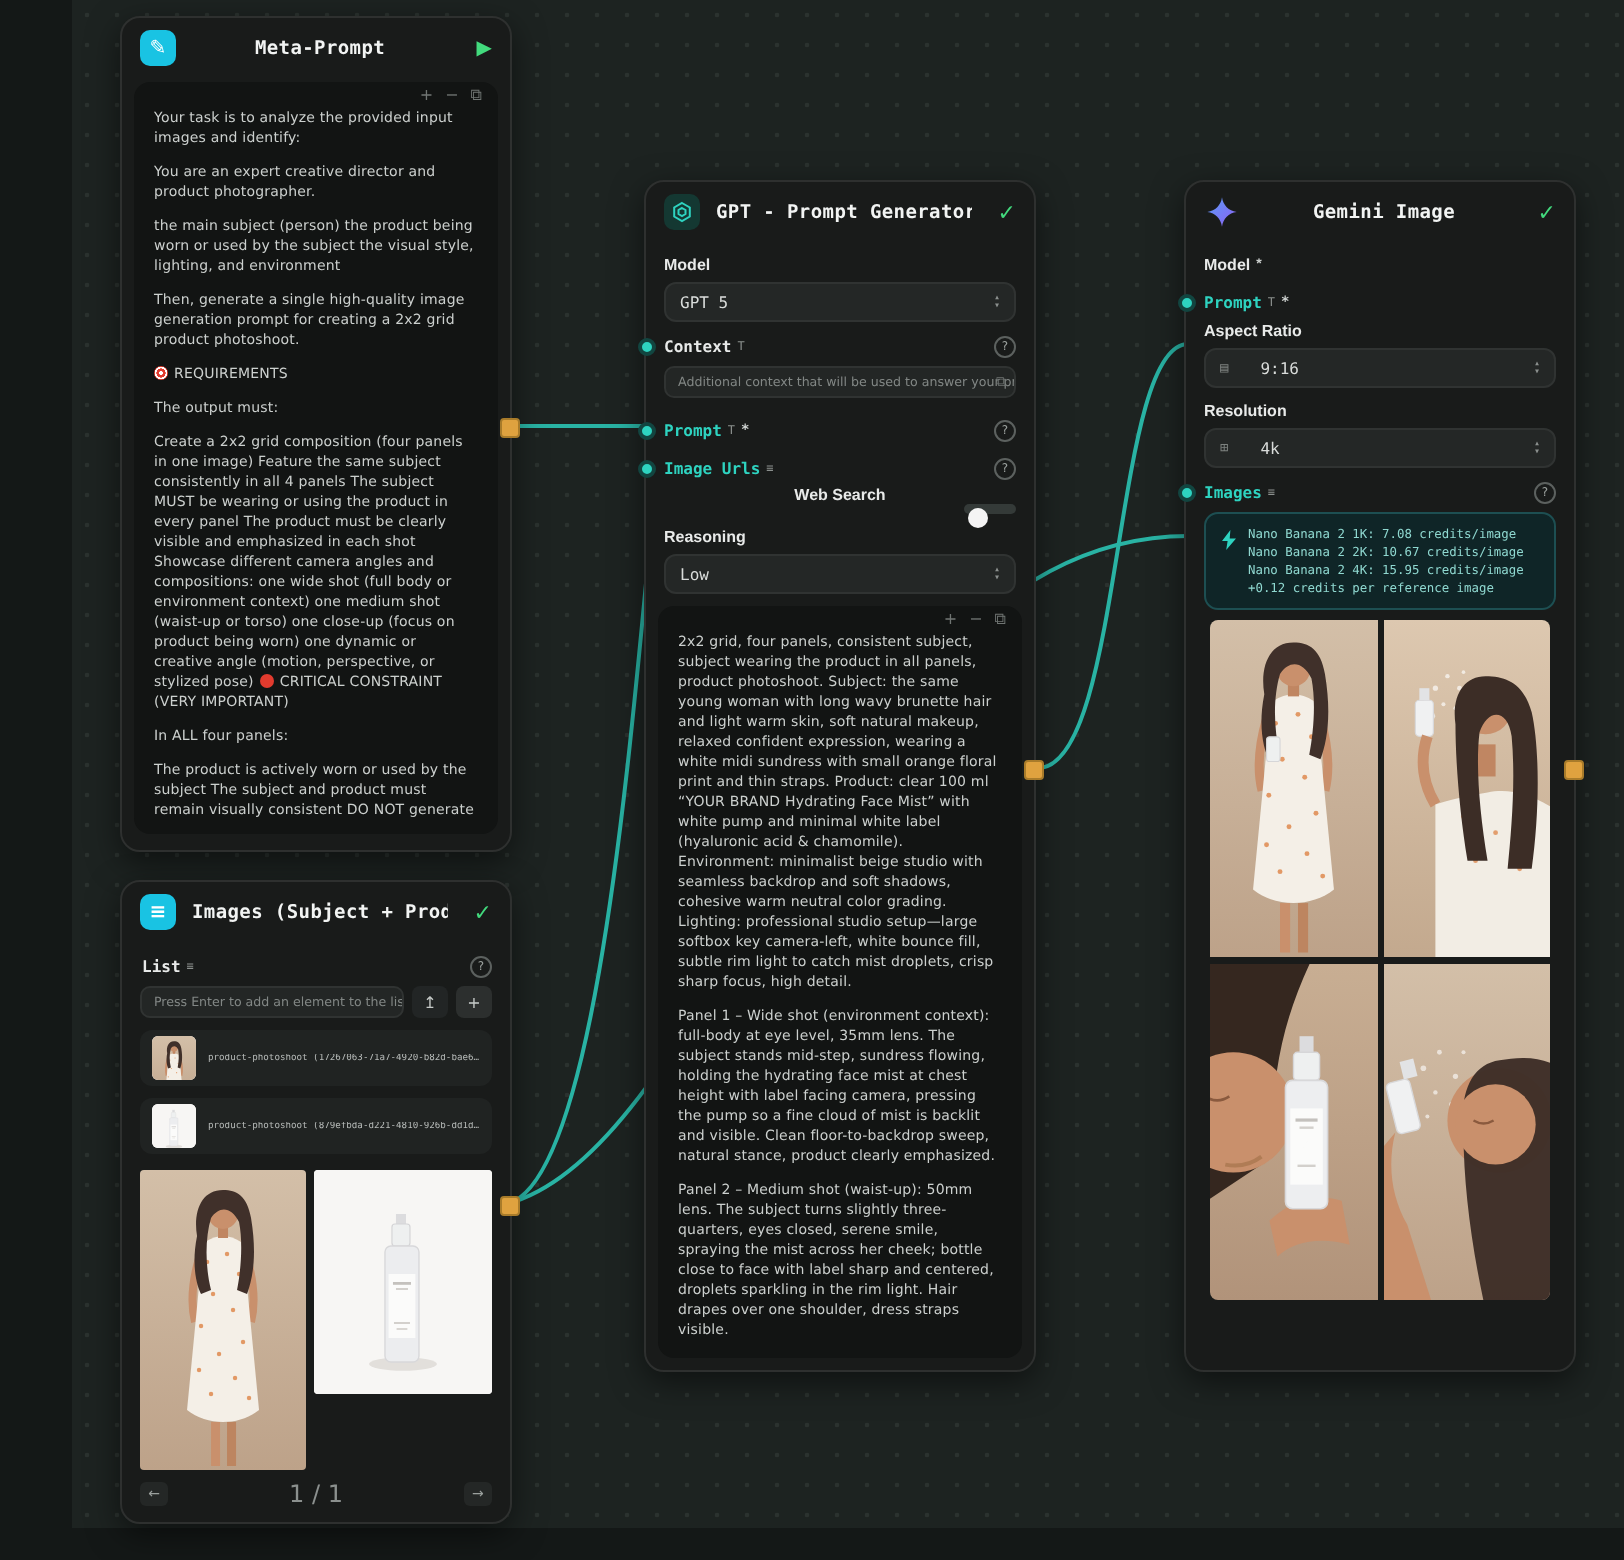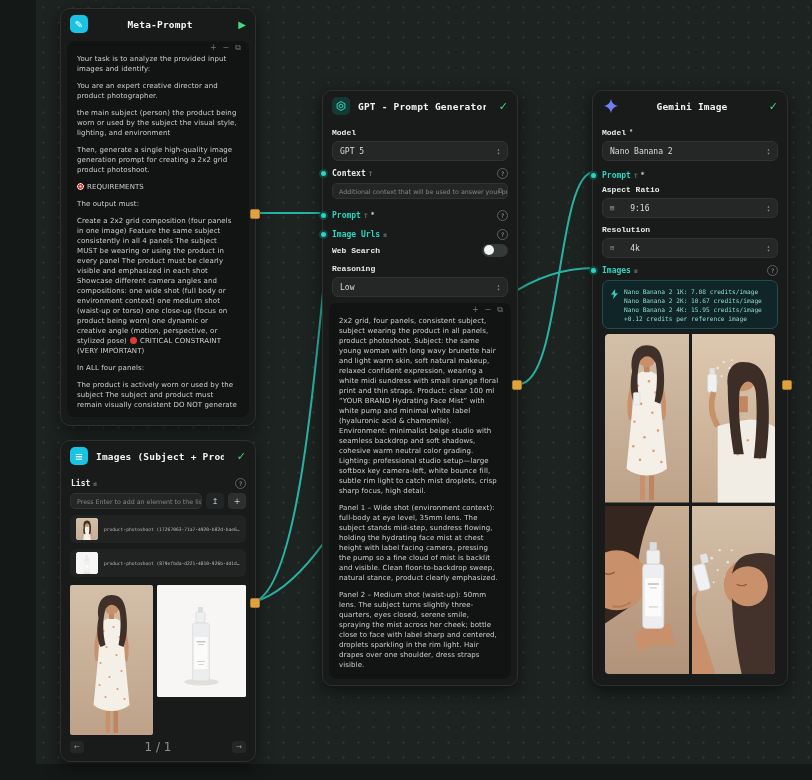--- a/index.html
+++ b/index.html
@@ -24,42 +24,42 @@
 
   .panel{margin:2px 6px 8px;background:#121413;border-radius:8px;padding:13px 10px 6px;
          position:relative;overflow:hidden;box-sizing:border-box;}
   .toolbar{position:absolute;top:3px;right:8px;display:flex;gap:6px;color:#707573;font-size:8px;line-height:8px;}
   .p{color:#ccd0ce;font-size:7px;line-height:10px;margin:0 0 7px;letter-spacing:.1px;}
   .target-icon{display:inline-block;width:7px;height:7px;border-radius:50%;margin-right:3px;vertical-align:-1px;
                background:radial-gradient(circle,#fff 0 18%,#e23b2e 22% 45%,#fff 48% 62%,#e23b2e 66%);}
   .red-dot{display:inline-block;width:7px;height:7px;border-radius:50%;background:#e23b2e;margin:0 3px;vertical-align:-1px;}
 
   .nbody{padding:0 9px;}
-  .flabel{font-family:Liberation Mono, monospace;font-weight:bold;font-size:8px;color:#e8eae9;
+  .flabel{font-family:Liberation Sans, sans-serif;font-weight:bold;font-size:8px;color:#e8eae9;
           height:10px;display:flex;align-items:center;gap:3px;}
   .req-star{color:#cfd3d1;font-size:7px;}
   .select{height:20px;background:#242726;border:1px solid #303332;border-radius:6px;display:flex;
           align-items:center;padding:0 7px;gap:16px;color:#d9dcda;
           font-family:"DejaVu Sans Mono",monospace;font-size:8px;box-sizing:border-box;}
   .lead-ic{color:#7d827f;font-size:7px;}
   .stepper{margin-left:auto;display:flex;flex-direction:column;line-height:4px;font-size:5px;color:#8b908e;}
   .stepper i{font-style:normal;}
   .tinput{height:16px;background:#232625;border:1px solid #303332;border-radius:5px;display:flex;
           align-items:center;padding:0 6px;color:#828785;font-size:6.3px;position:relative;box-sizing:border-box;
           overflow:hidden;white-space:nowrap;}
   .tinput .expand{position:absolute;right:4px;top:3px;color:#6e7371;font-size:7px;}
   .port-row{position:relative;display:flex;align-items:center;height:12px;}
   .port-dot{position:absolute;left:-13px;width:9px;height:9px;border-radius:50%;background:#2ed3c0;
             border:2px solid #124540;box-sizing:border-box;}
   .plabel{font-family:"DejaVu Sans Mono",monospace;font-weight:bold;font-size:8px;color:#2ed3c0;display:flex;gap:3px;align-items:center;}
   .plabel.white{color:#e8eae9;}
   .tmark{color:#8b908e;font-size:6px;font-weight:normal;}
   .help{margin-left:auto;width:9px;height:9px;border:1px solid #5c615f;border-radius:50%;color:#9aa09d;
         font-size:6px;line-height:7px;display:flex;align-items:center;justify-content:center;}
-  .toggle-row{display:flex;align-items:center;height:14px;}
+  .toggle-row{display:flex;align-items:center;height:14px;flex-direction:column;}
   .toggle{margin-left:auto;width:26px;height:13px;background:#343a38;border-radius:7px;position:relative;}
   .knob{position:absolute;left:1.5px;top:1.5px;width:10px;height:10px;background:#f4f4f4;border-radius:50%;}
   .out-port{position:absolute;right:-5px;width:10px;height:10px;background:#dfa23f;border-radius:2px;
             border:1px solid #a87b2a;box-sizing:border-box;z-index:3;}
 
   .credits{margin-top:4px;background:#0f2527;border:1px solid #1d4f52;border-radius:7px;
            padding:6px 6px 5px 21px;position:relative;}
   .credits .line{color:#8fd8d0;font-size:6.2px;line-height:9px;font-family:"DejaVu Sans Mono",monospace;white-space:nowrap;}
   .bolt{position:absolute;left:8px;top:8px;width:7px;height:10px;background:#2ed3c0;
         clip-path:polygon(60% 0,0 55%,40% 55%,30% 100%,100% 42%,55% 42%);}
@@ -349,27 +349,20 @@
           </svg>
       </div>
       <div class="node-title">Gemini Image</div>
       <div class="check"><span>✓</span></div>
     </div>
     <div class="nbody">
       <div class="flabel mt6">
           <span>Model</span>
           <span class="req-star">*</span>
         </div>
-      <div class="select mt4">
-        <span>Nano Banana 2</span>
-        <span class="stepper">
-            <i>▴</i>
-            <i>▾</i>
-          </span>
-      </div>
       <div class="port-row mt8">
         <span class="port-dot"></span>
         <span class="plabel">
             <span>Prompt</span>
             <span class="tmark">T</span>
             <span class="req-star">*</span>
           </span>
       </div>
       <div class="flabel mt3">Aspect Ratio</div>
       <div class="select mt4">

